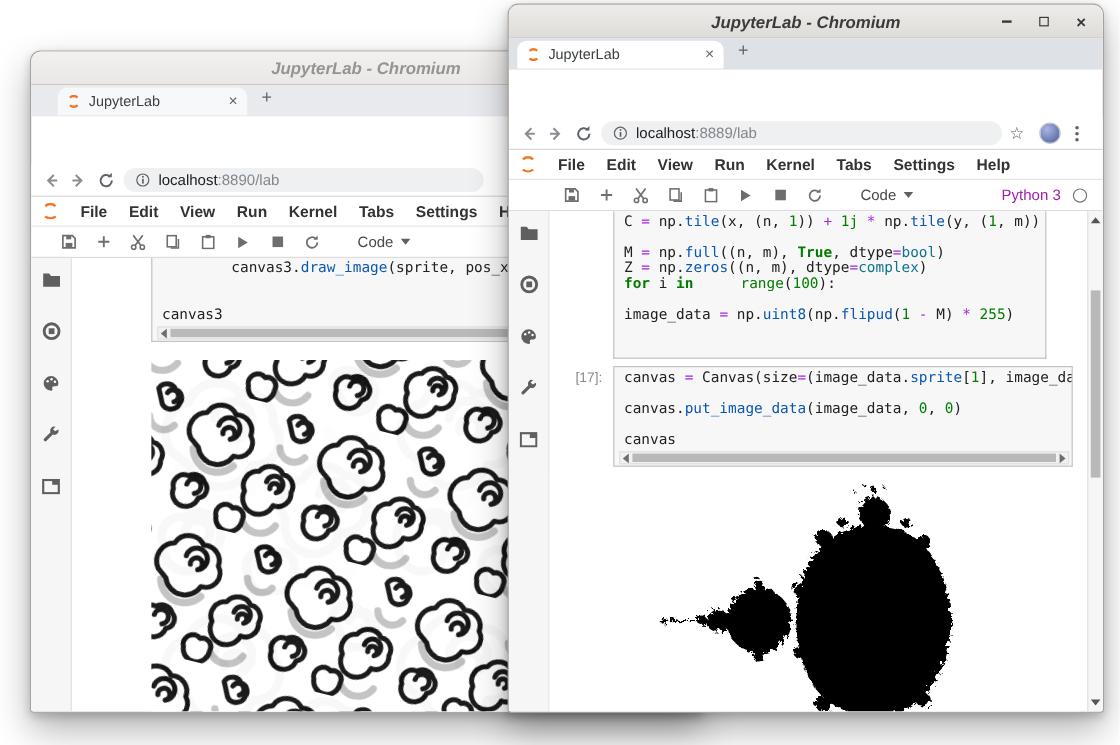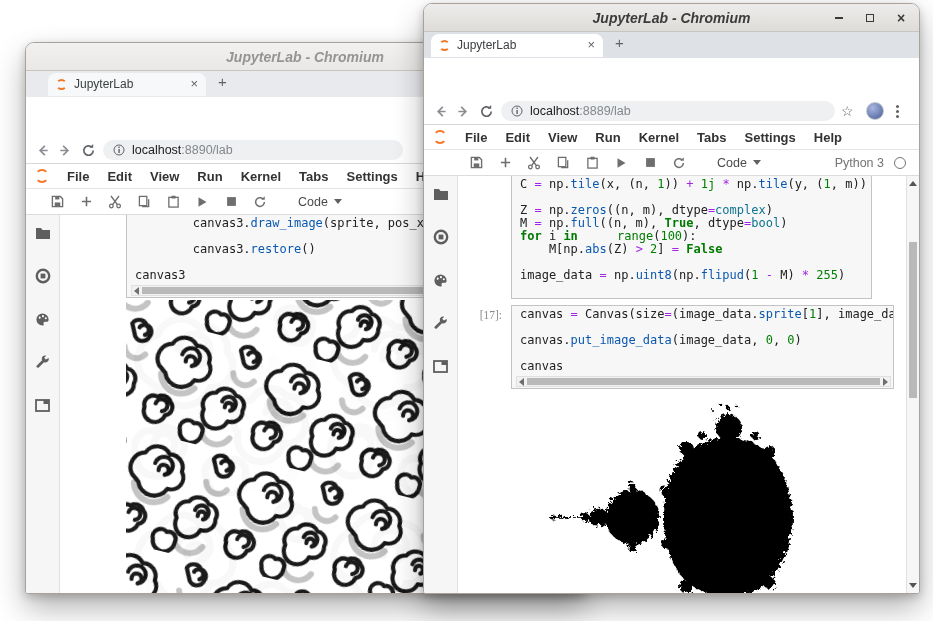--- a/index.html
+++ b/index.html
@@ -105,21 +105,21 @@
     display: flex; align-items: center; gap: 15px;
   }
   .win.back .jl-toolbar { padding-left: 24px; }
   .win.front .jl-toolbar { padding-left: 45px; }
   .tbi { display: inline-flex; width: 14px; height: 14px; align-items: center; justify-content: center; }
   .tbi svg { display: block; }
   .celltype { display: flex; align-items: center; gap: 6px; margin-left: 16px; }
   .celltype .lbl { font-size: 12.5px; color: #4a4a4a; }
   .caret { width: 0; height: 0; border-left: 4px solid transparent; border-right: 4px solid transparent; border-top: 5px solid #616161; }
   .kernel { margin-left: auto; margin-right: 13px; display: flex; align-items: center; gap: 10px; }
-  .kernel .lbl { font-size: 12.5px; color: #737373; }
+  .kernel .lbl { font-size: 12.5px; color: #a21caf; }
   .kring { width: 12px; height: 12px; border: 1.5px solid #757575; border-radius: 50%; }
 
   
   .jl-body { flex: 1; display: flex; min-height: 0; background: #fff; }
   .strip {
     width: 34px; flex: 0 0 34px; background: #f6f6f6; border-right: 1px solid #e2e2e2;
     display: flex; flex-direction: column; align-items: center; padding-top: 10px; gap: 27px;
   }
   .sbi { width: 16px; height: 16px; display: flex; align-items: center; justify-content: center; }
   .nb { flex: 1; position: relative; background: #fff; overflow: hidden; }
@@ -132,21 +132,21 @@
   .code { font-family: "DejaVu Sans Mono", monospace; font-size: 12px; line-height: 13px; }
   .cl { white-space: pre; }
   .tk-p  { color: #212121; }
   .tk-op { color: #a325e8; }
   .tk-fn { color: #0a58b0; }
   .tk-num{ color: #008000; }
   .tk-kw { color: #007a00; font-weight: bold; }
   .tk-bi { color: #0e7490; }
   .tk-bi2{ color: #007a00; margin-left: 32px; }
   .prompt {
-    position: absolute; font-family: Liberation Serif, serif; font-size: 11.5px;
+    position: absolute; font-family: Liberation Sans, sans-serif; font-size: 11.5px;
     color: #8a8a8a; text-align: right;
   }
 
   
   .hscroll { display: flex; align-items: center; height: 11px; margin: 3px 2px 0 -4px; background: #f1f1f1; border: 1px solid #e0e0e0; }
   .hs-thumb { flex: 1; height: 7px; margin: 0 3px; background: #b9b9b9; }
   .arr { width: 0; height: 0; }
   .arr.left  { border-top: 4px solid transparent; border-bottom: 4px solid transparent; border-right: 5px solid #6e6e6e; margin-left: 2px; }
   .arr.right { border-top: 4px solid transparent; border-bottom: 4px solid transparent; border-left: 5px solid #6e6e6e; margin-right: 2px; }
   .arr.up   { border-left: 4px solid transparent; border-right: 4px solid transparent; border-bottom: 5px solid #555; }
@@ -304,21 +304,20 @@
             <rect x="1" y="1" width="13" height="11" stroke="#5f5f5f" stroke-width="1.8" fill="none"></rect>
             <rect x="8.5" y="1" width="5.5" height="4" fill="#5f5f5f"></rect>
           </svg>
       </span>
     </div>
     <div class="nb">
       <div class="cell clipped-top" style="left:66px; top:0; width:420px;">
         <div class="code">
             <div class="cl"><span class="tk-p">        canvas3.</span><span class="tk-fn">draw_image</span><span class="tk-p">(sprite, pos_x, pos_y</span></div>
             <div class="cl">&nbsp;</div>
-            <div class="cl"><span class="tk-p">        canvas3.</span><span class="tk-fn">restore</span><span class="tk-p">()</span></div>
             <div class="cl">&nbsp;</div>
             <div class="cl"><span class="tk-p">canvas3</span></div>
           </div>
         <div class="hscroll">
           <span class="arr left"></span>
           <span class="hs-thumb"></span>
           <span class="arr right"></span>
         </div>
       </div>
       <div class="outimg" style="left:66px; top:85px; width:440px; height:336px;">
@@ -511,24 +510,23 @@
             <rect x="1" y="1" width="13" height="11" stroke="#5f5f5f" stroke-width="1.8" fill="none"></rect>
             <rect x="8.5" y="1" width="5.5" height="4" fill="#5f5f5f"></rect>
           </svg>
       </span>
     </div>
     <div class="nb">
       <div class="cell clipped-top" style="left:53px; top:0; width:361px; height:123px;">
         <div class="code">
             <div class="cl"><span class="tk-p">C </span><span class="tk-op">=</span><span class="tk-p"> np.</span><span class="tk-fn">tile</span><span class="tk-p">(x, (n, </span><span class="tk-num">1</span><span class="tk-p">)) </span><span class="tk-op">+</span><span class="tk-p"> </span><span class="tk-num">1j</span><span class="tk-p"> </span><span class="tk-op">*</span><span class="tk-p"> np.</span><span class="tk-fn">tile</span><span class="tk-p">(y, (</span><span class="tk-num">1</span><span class="tk-p">, m))</span></div>
             <div class="cl">&nbsp;</div>
+            <div class="cl"><span class="tk-p">M </span><span class="tk-op">=</span><span class="tk-p"> np.</span><span class="tk-fn">full</span><span class="tk-p">((n, m), </span><span class="tk-kw">True</span><span class="tk-p">, dtype</span><span class="tk-op">=</span><span class="tk-bi">bool</span><span class="tk-p">)</span></div>
             <div class="cl"><span class="tk-p">Z </span><span class="tk-op">=</span><span class="tk-p"> np.</span><span class="tk-fn">zeros</span><span class="tk-p">((n, m), dtype</span><span class="tk-op">=</span><span class="tk-bi">complex</span><span class="tk-p">)</span></div>
-            <div class="cl"><span class="tk-p">M </span><span class="tk-op">=</span><span class="tk-p"> np.</span><span class="tk-fn">full</span><span class="tk-p">((n, m), </span><span class="tk-kw">True</span><span class="tk-p">, dtype</span><span class="tk-op">=</span><span class="tk-bi">bool</span><span class="tk-p">)</span></div>
             <div class="cl"><span class="tk-kw">for</span><span class="tk-p"> i </span><span class="tk-kw">in</span><span class="tk-p"> </span><span class="tk-bi2">range</span><span class="tk-p">(</span><span class="tk-num">100</span><span class="tk-p">):</span></div>
-            <div class="cl"><span class="tk-p">    M[np.</span><span class="tk-fn">abs</span><span class="tk-p">(Z) </span><span class="tk-op">&gt;</span><span class="tk-p"> </span><span class="tk-num">2</span><span class="tk-p">] </span><span class="tk-op">=</span><span class="tk-p"> </span><span class="tk-kw">False</span></div>
             <div class="cl">&nbsp;</div>
             <div class="cl"><span class="tk-p">image_data </span><span class="tk-op">=</span><span class="tk-p"> np.</span><span class="tk-fn">uint8</span><span class="tk-p">(np.</span><span class="tk-fn">flipud</span><span class="tk-p">(</span><span class="tk-num">1</span><span class="tk-p"> </span><span class="tk-op">-</span><span class="tk-p"> M) </span><span class="tk-op">*</span><span class="tk-p"> </span><span class="tk-num">255</span><span class="tk-p">)</span></div>
           </div>
       </div>
       <div class="prompt" style="left:0; top:133px; width:44px;">[17]:</div>
       <div class="cell" style="left:53px; top:129px; width:383px;">
         <div class="code">
             <div class="cl"><span class="tk-p">canvas </span><span class="tk-op">=</span><span class="tk-p"> Canvas(size</span><span class="tk-op">=</span><span class="tk-p">(image_data.</span><span class="tk-fn">sprite</span><span class="tk-p">[</span><span class="tk-num">1</span><span class="tk-p">], image_data.</span></div>
             <div class="cl">&nbsp;</div>
             <div class="cl"><span class="tk-p">canvas.</span><span class="tk-fn">put_image_data</span><span class="tk-p">(image_data, </span><span class="tk-num">0</span><span class="tk-p">, </span><span class="tk-num">0</span><span class="tk-p">)</span></div>

